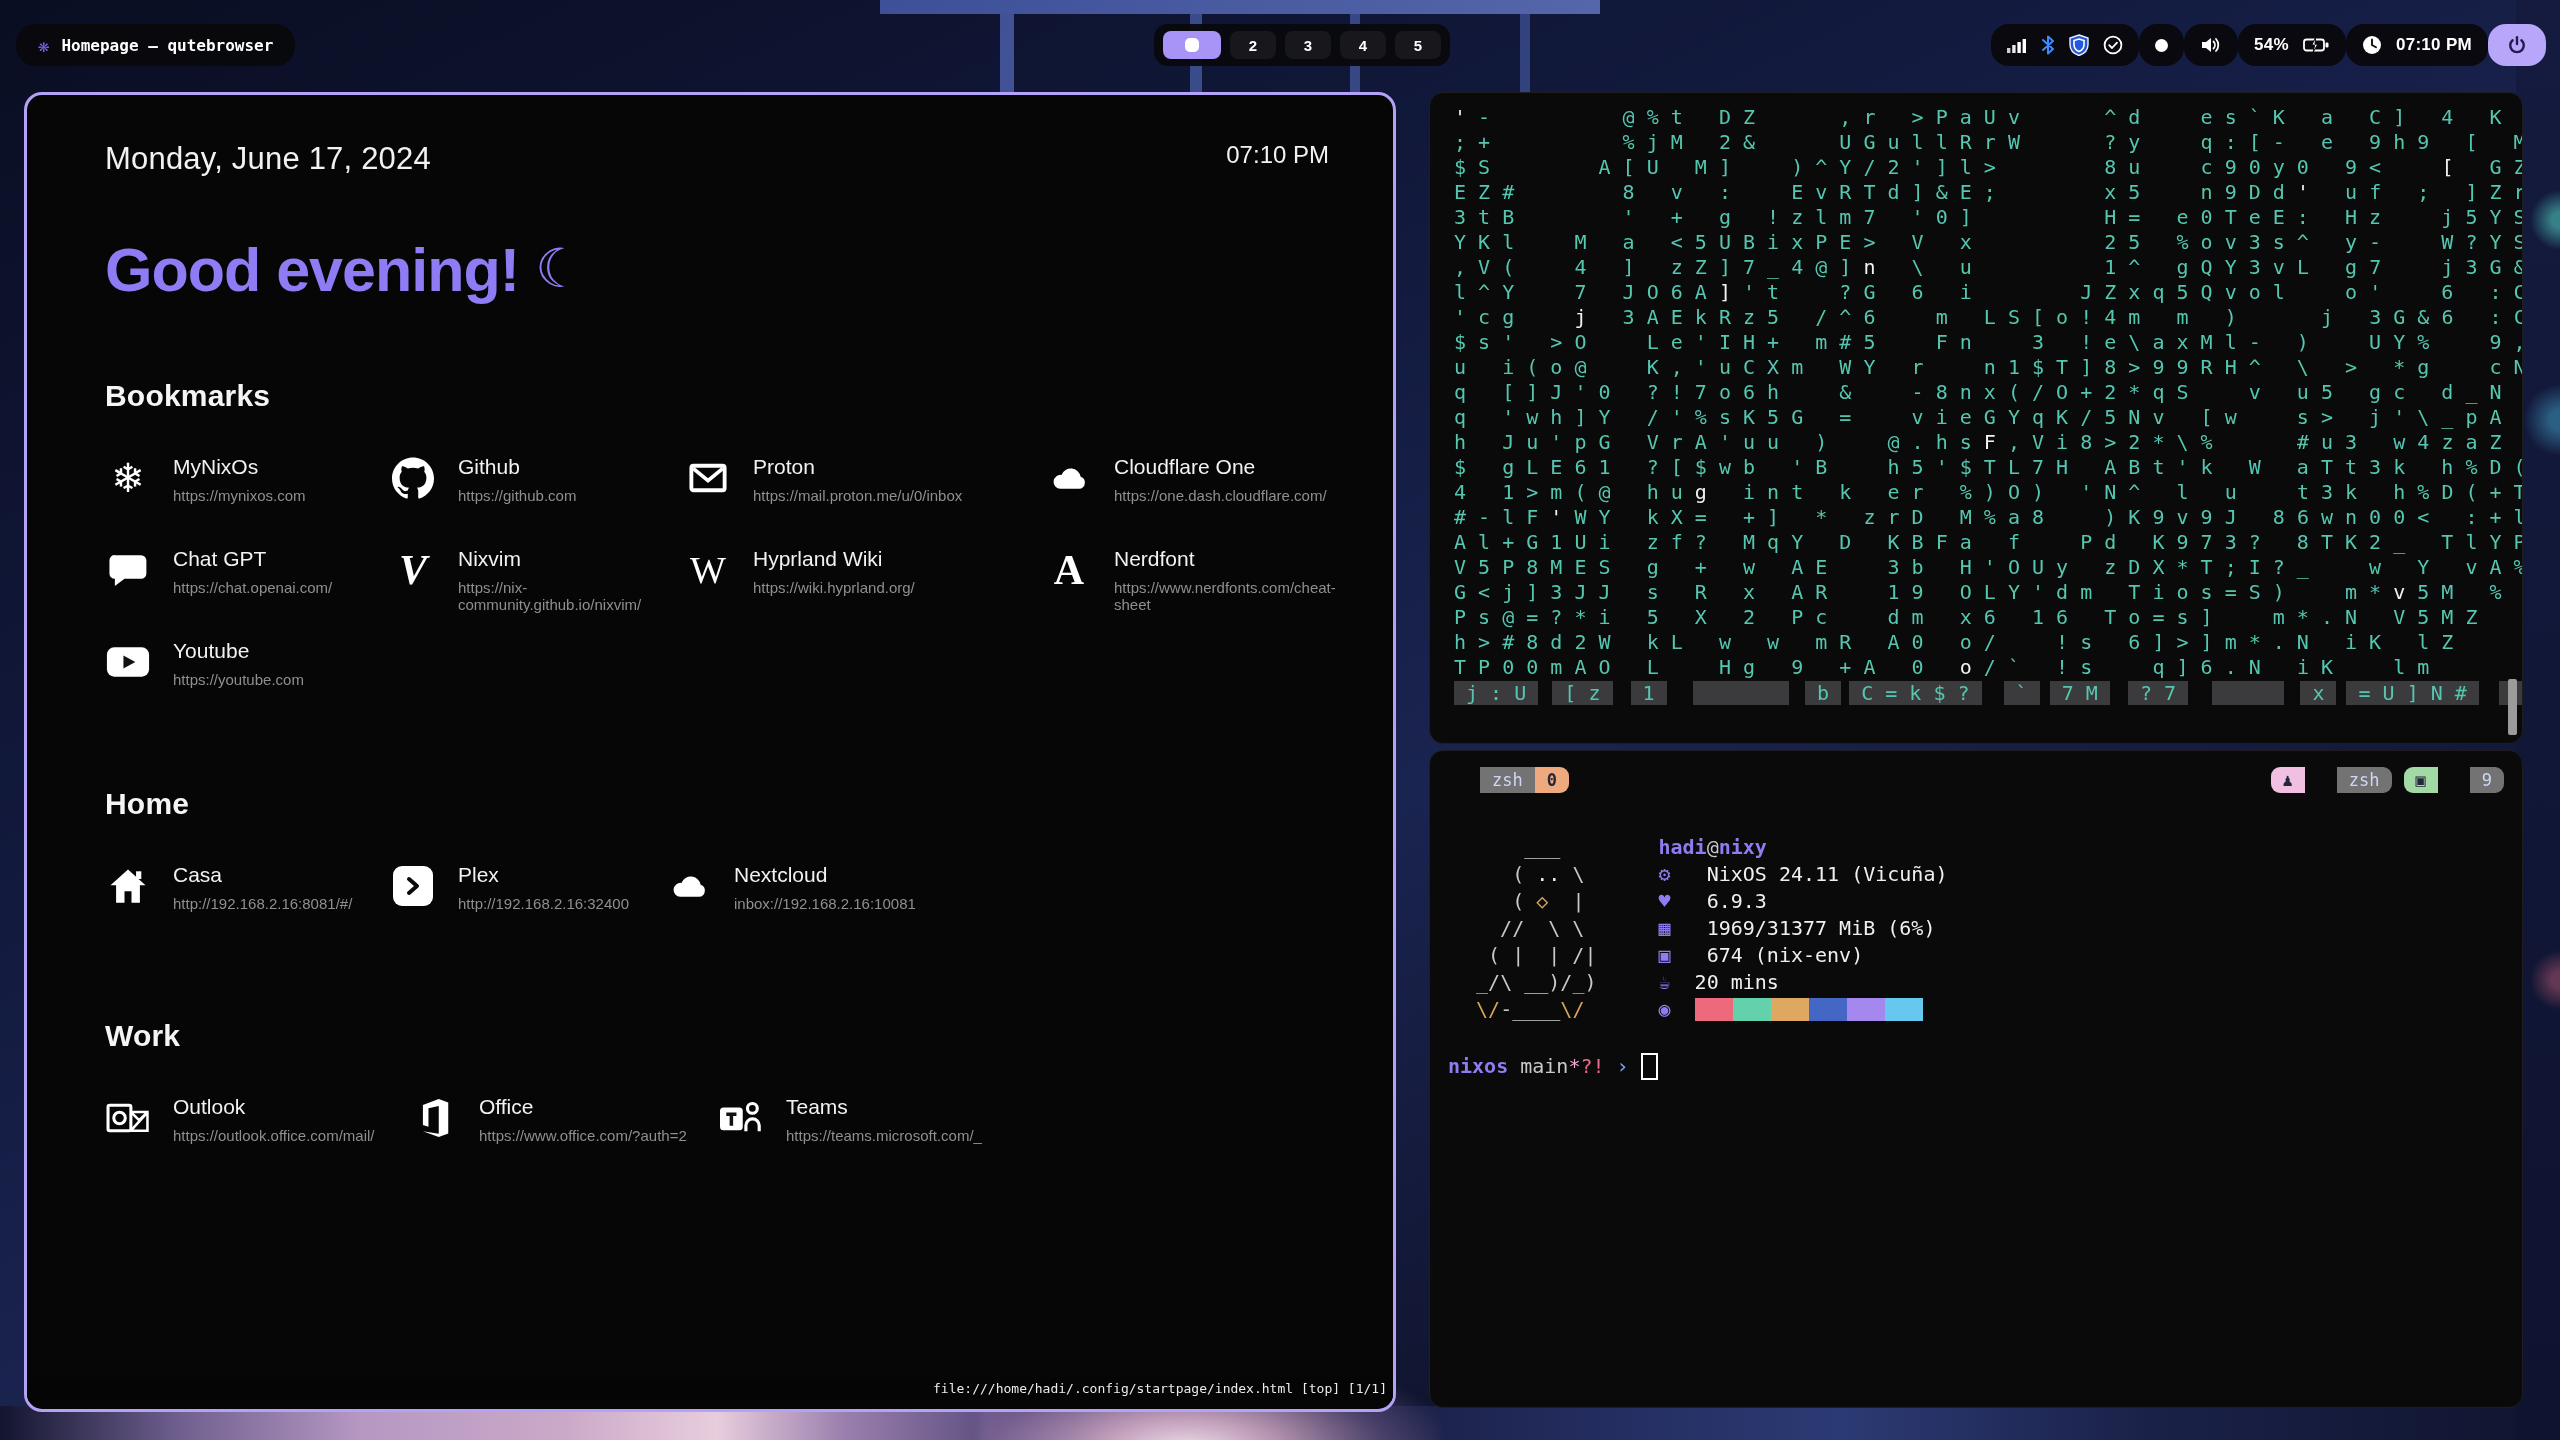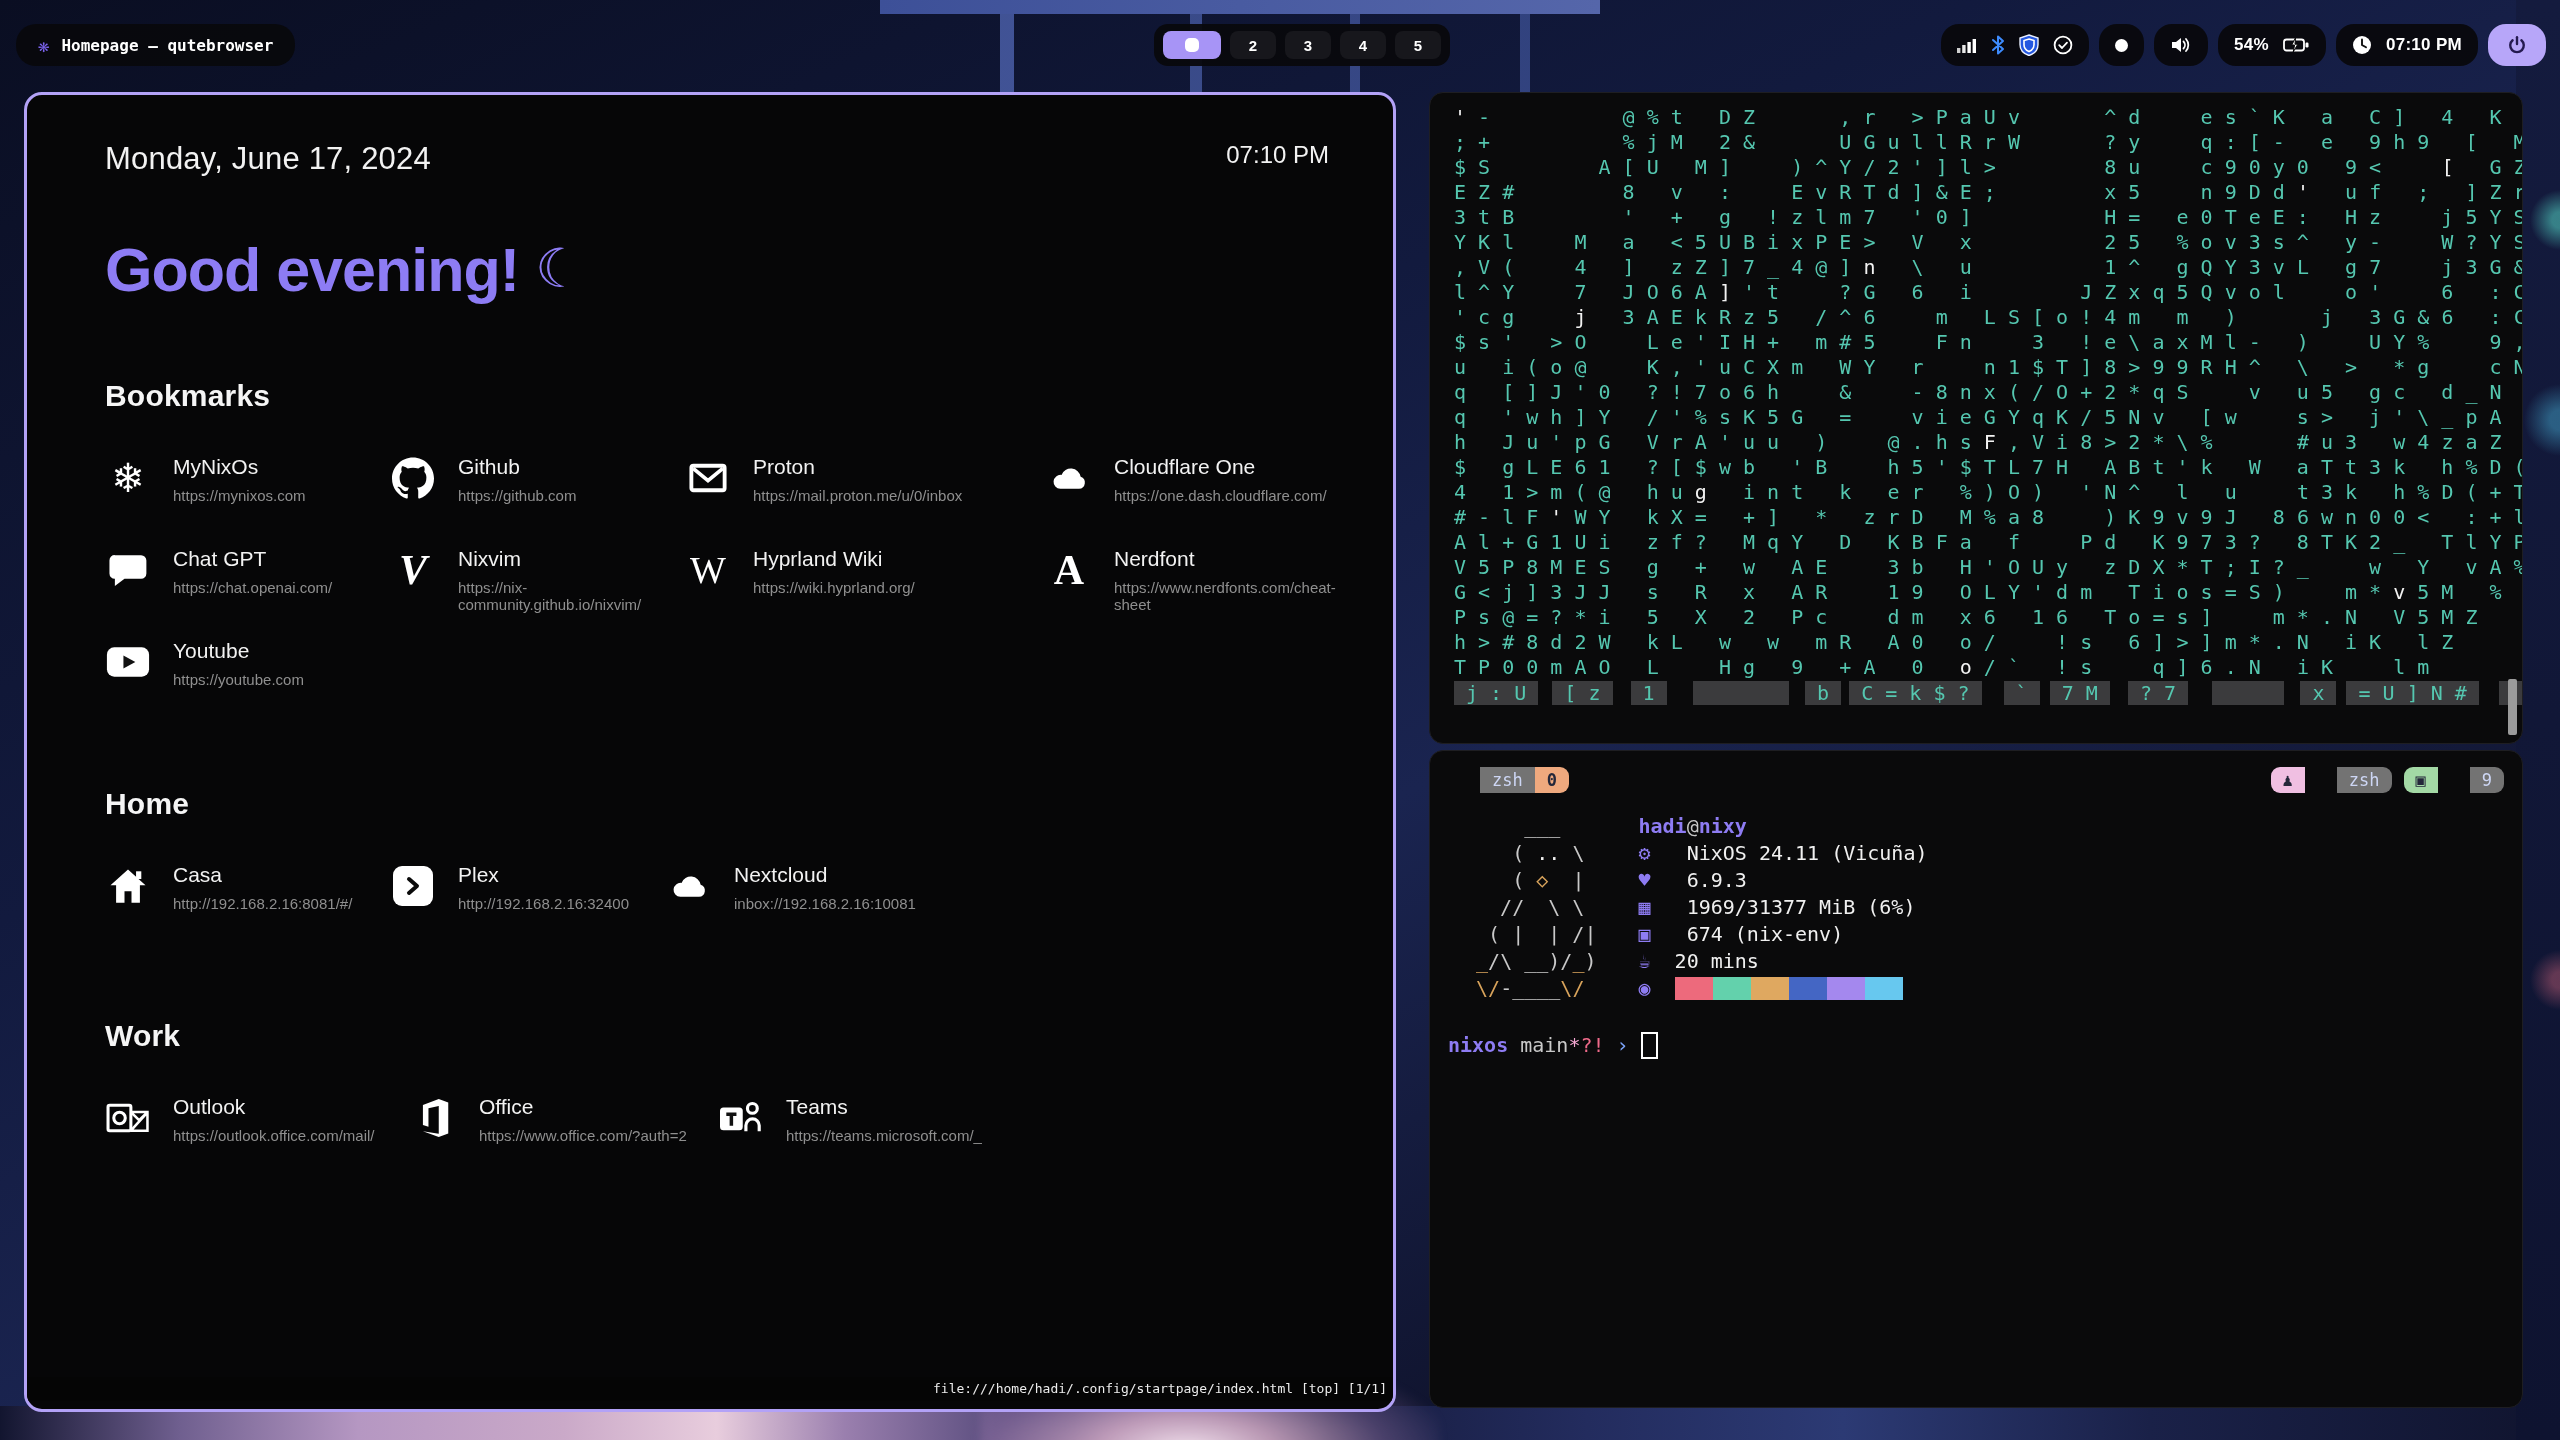--- a/index.html
+++ b/index.html
@@ -33,21 +33,21 @@
   .topbar{position:absolute;left:0;top:24px;right:0;height:44px;}
   .pill{background:rgba(9,9,12,.94);border-radius:20px;display:flex;align-items:center;color:#fff;}
   .title-pill{position:absolute;left:16px;top:0;height:42px;padding:0 22px;gap:12px;
     font-family:"DejaVu Sans Mono",monospace;font-weight:bold;font-size:16px;}
   .qb-icon{color:#7b63ee;font-size:19px;line-height:1;}
   .ws-pill{position:absolute;left:1154px;top:0;height:42px;padding:0 9px;gap:9px;border-radius:14px;}
   .ws{width:46px;height:28px;border-radius:8px;background:#17171c;display:flex;align-items:center;justify-content:center;
     color:#fff;font-weight:bold;font-size:15px;font-family:"Liberation Sans",sans-serif;cursor:pointer;}
   .ws.active{width:58px;background:var(--ws-active,#a794f6);}
   .wsdot{width:14px;height:14px;border-radius:5px;background:#fff;}
-  .tray{position:absolute;right:14px;top:0;display:flex;gap:10px;align-items:center;height:42px;}
+  .tray{position:absolute;right:14px;top:0;display:flex;align-items:center;height:42px;}
   .tray .pill{height:42px;padding:0 16px;gap:14px;border-radius:18px;}
   .tray svg{display:block;}
   .dot{width:13px;height:13px;border-radius:50%;background:#fff;}
   .bat-label,.clock-label{font-weight:bold;font-size:17px;letter-spacing:.3px;}
   .power-pill{background:var(--power,#b7a6f9);width:58px;justify-content:center;padding:0!important;}
 
   
   .browser{position:absolute;left:24px;top:92px;width:1372px;height:1320px;
     background:#060607;border:3px solid #b3a2f7;border-radius:18px;box-sizing:border-box;overflow:hidden;}
   .bcontent{position:absolute;inset:0;padding:46px 64px 0 78px;}
@@ -88,21 +88,21 @@
   
   .term2{left:1429px;top:750px;width:1094px;height:658px;padding:14px 18px;}
   .tmuxbar{display:flex;justify-content:space-between;align-items:center;height:30px;}
   .pgroup{display:flex;gap:12px;}
   .tpill{display:flex;border-radius:9px;overflow:hidden;font-family:"DejaVu Sans Mono",monospace;font-size:17px;}
   .tseg{padding:3px 12px;display:flex;align-items:center;}
   .p-dark{background:#737373;color:#cdd6f4;margin-left:32px;}
   .p-peach{background:#efa97e;color:#24273a;font-weight:bold;}
   .p-pink{background:#f0bfe2;color:#24273a;}
   .p-green{background:#a3d9a5;color:#24273a;}
-  .fetch{display:flex;gap:42px;margin-top:18px;margin-left:16px;}
+  .fetch{display:flex;gap:62px;margin-top:39px;margin-left:16px;}
   .fline{white-space:pre;font-family:"DejaVu Sans Mono",monospace;font-size:20px;line-height:27px;}
   .c-gy{color:#c9c9c9;} .c-w{color:#f0f0f0;} .c-or{color:var(--orange,#d9a45c);}
   .c-pu{color:var(--fpurple,#8e7cf3);} .c-pub{color:var(--fpurple,#8e7cf3);font-weight:bold;}
   .c-pk{color:#f5a8d3;} .c-rd{color:#ef6a8a;} .c-bl{color:#7aa2f7;}
   .swrow{display:flex;align-items:center;gap:0;height:27px;}
   .sw{width:38px;height:23px;}
   .prompt{margin-top:30px;display:flex;align-items:center;}
   .cursor{display:inline-block;width:13px;height:23px;border:2px solid #fff;margin-left:12px;}
 </style>
 </head>

